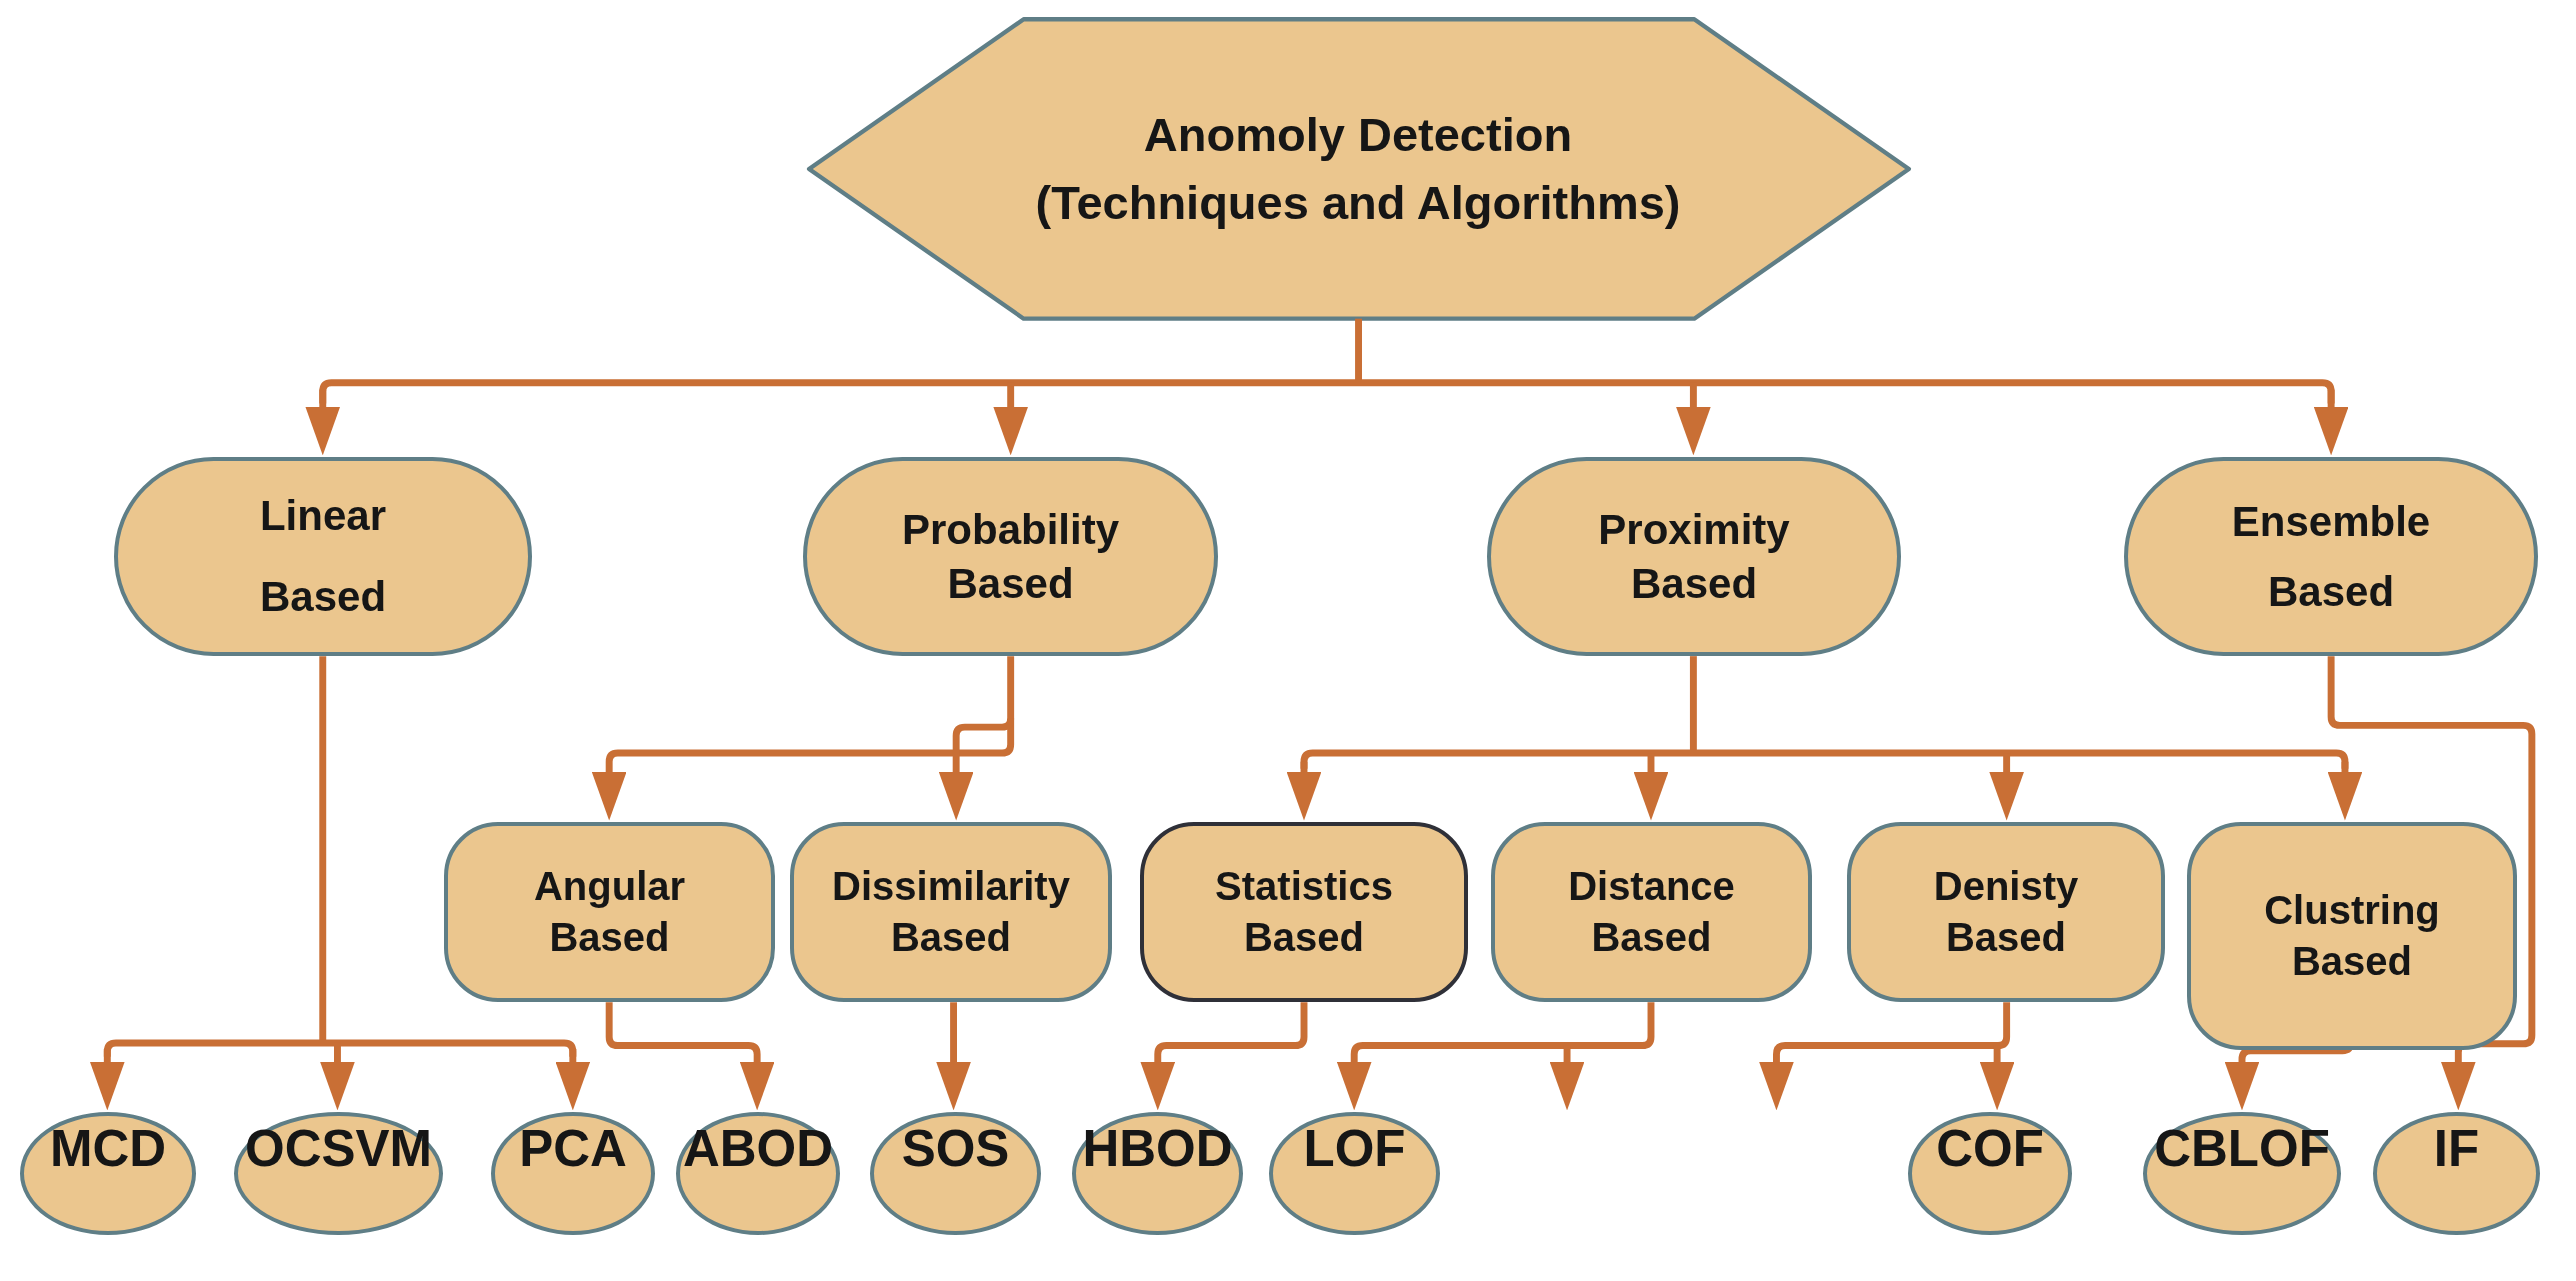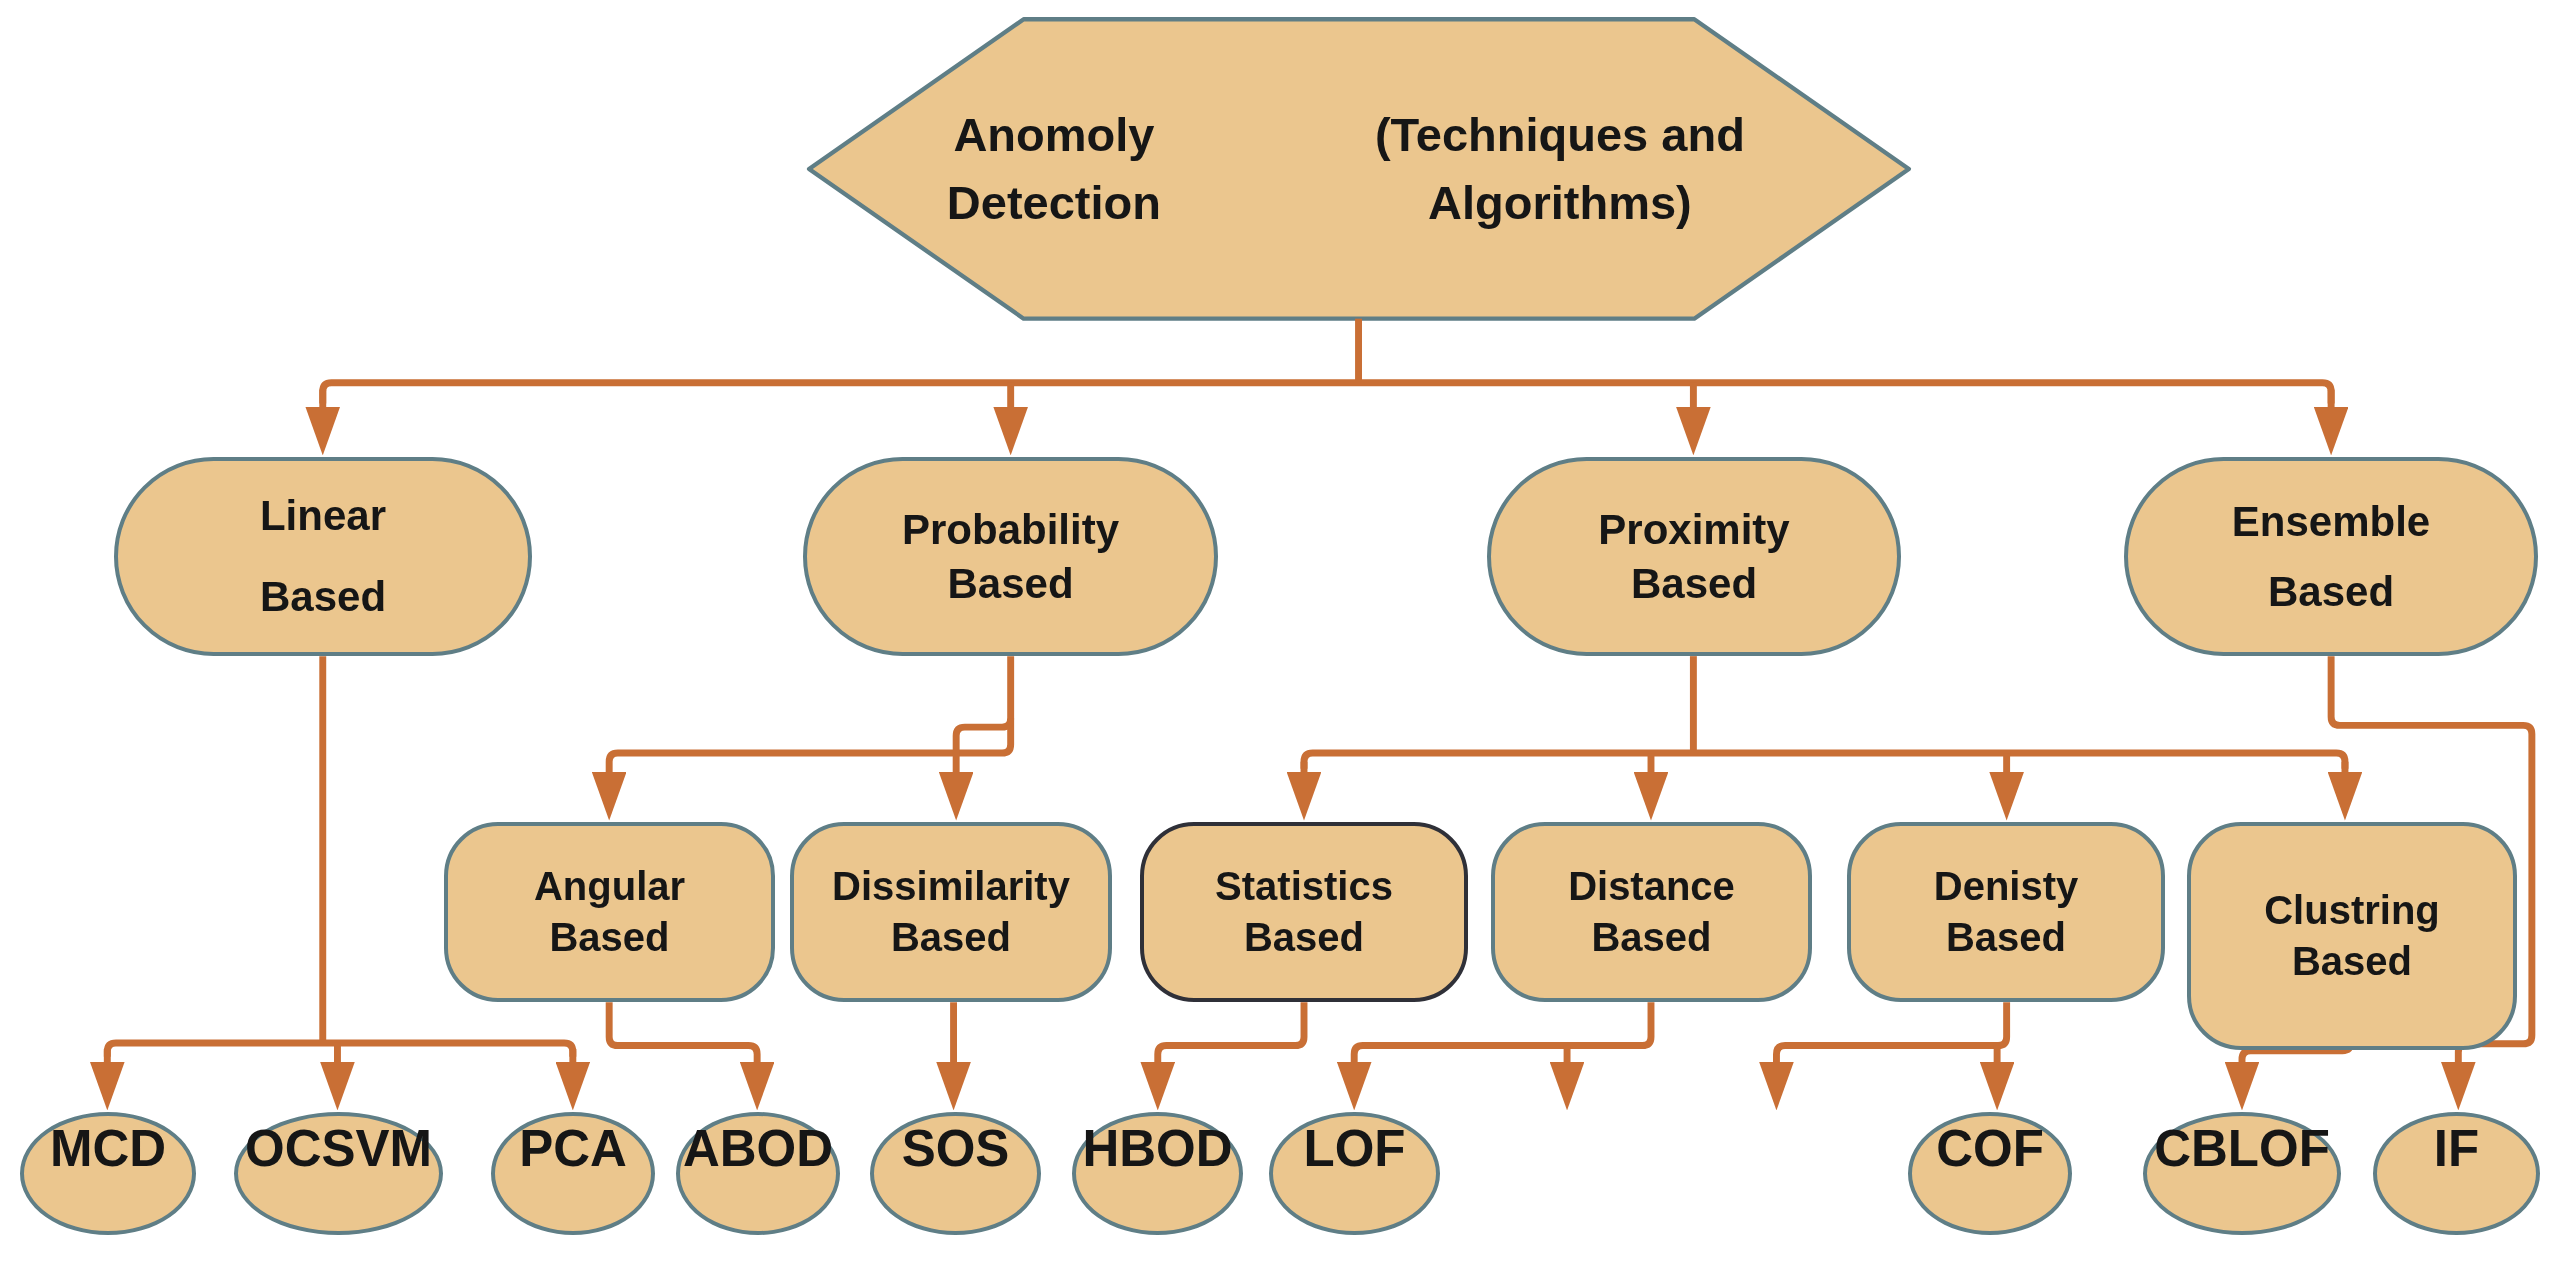--- a/index.html
+++ b/index.html
@@ -23,21 +23,21 @@
     font-weight:bold;
     line-height:1.28;
     z-index:2;
   }
   .pill{border-radius:104px;font-size:42px;}
   .sub{border-radius:54px;font-size:40px;}
   .sub-dark{border-color:#2F3038;}
   .leaf{border-radius:50%;font-size:51px;justify-content:flex-start;}
   .hex-label{
     position:absolute;left:852px;top:39px;width:1012px;height:260px;
-    display:flex;flex-direction:row;align-items:center;justify-content:center;
+    display:flex;flex-direction:column;align-items:center;justify-content:center;
     text-align:center;color:#161616;font-weight:bold;font-size:47px;line-height:1.45;
     z-index:2;background:transparent;border:none;
   }
 </style>
 </head>
 <body>
 
 <div class="canvas">
 
   <svg class="layer" xmlns="http://www.w3.org/2000/svg" viewBox="0 0 2977 1481">

